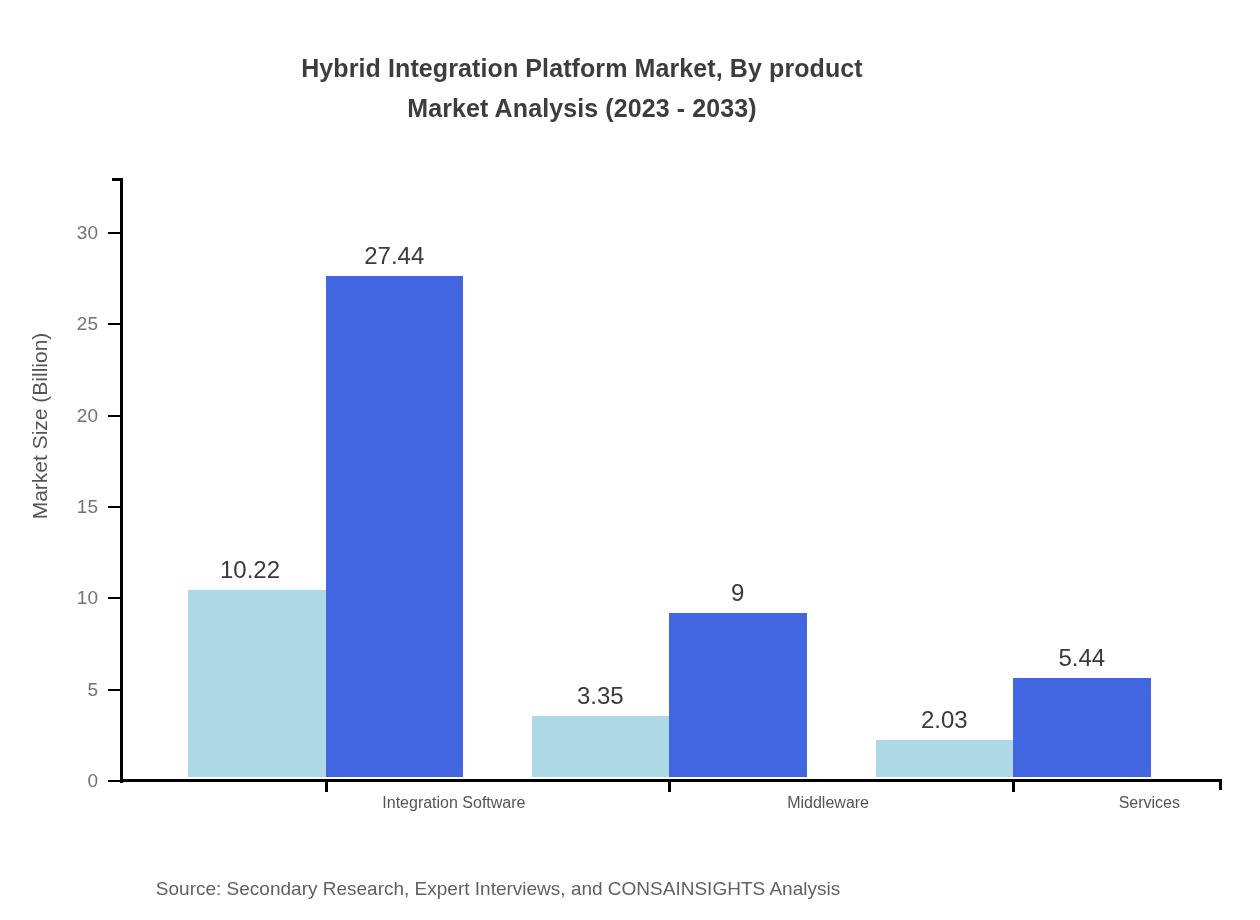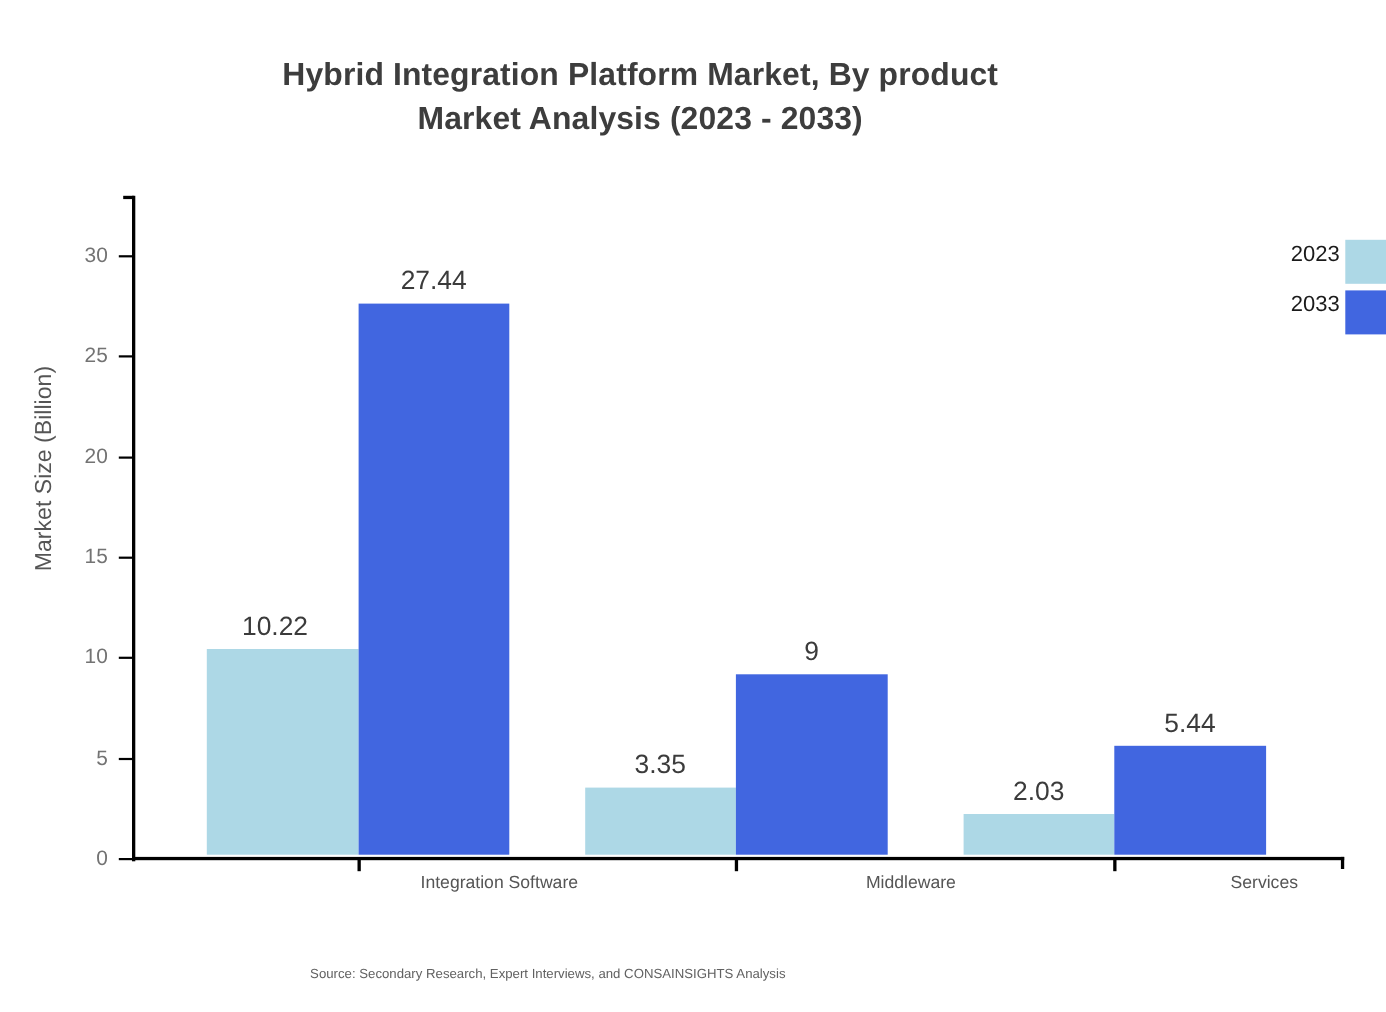--- a/index.html
+++ b/index.html
@@ -22,21 +22,21 @@
     height: 920px;
   }
 
   
   .chart-title {
     position: absolute;
     left: 0;
     top: 48px;
     width: 1164px;
     text-align: center;
-    font-size: 29px;
+    font-size: 25px;
     font-weight: bold;
     color: #3d3d3d;
     line-height: 40px;
     letter-spacing: 0.1px;
   }
   .chart-title .title-line {
     display: block;
   }
 
   
@@ -182,21 +182,21 @@
     height: 40px;
   }
 
   
   .source-note {
     position: absolute;
     left: 0;
     top: 878px;
     width: 996px;
     text-align: center;
-    font-size: 12px;
+    font-size: 19px;
     color: #616161;
   }
 </style>
 </head>
 <body>
 
 <div id="chart-root">
 
   <div class="chart-title">
     <span class="title-line">Hybrid Integration Platform Market, By product</span>
@@ -251,30 +251,20 @@
 
   <div class="bars-layer" id="bars-layer">
       <div class="bar" style="left: 188px; width: 137.5px; height: 186.685px; background: rgb(173, 216, 230); bottom: 2px;"></div>
       <div class="bar" style="left: 325.5px; width: 137.5px; height: 501.237px; background: rgb(65, 102, 224); bottom: 2px;"></div>
       <div class="bar" style="left: 531.5px; width: 137.5px; height: 61.1933px; background: rgb(173, 216, 230); bottom: 2px;"></div>
       <div class="bar" style="left: 669px; width: 137.5px; height: 164.4px; background: rgb(65, 102, 224); bottom: 2px;"></div>
       <div class="bar" style="left: 875.5px; width: 137.5px; height: 37.0813px; background: rgb(173, 216, 230); bottom: 2px;"></div>
       <div class="bar" style="left: 1013px; width: 137.5px; height: 99.3707px; background: rgb(65, 102, 224); bottom: 2px;"></div>
     </div>
 
-  <div class="legend" id="legend">
-      <div class="legend-row">
-        <span class="legend-label">2023</span>
-        <span class="legend-swatch" style="background: rgb(173, 216, 230);"></span>
-      </div>
-      <div class="legend-row">
-        <span class="legend-label">2033</span>
-        <span class="legend-swatch" style="background: rgb(65, 102, 224);"></span>
-      </div>
-    </div>
 
   <div class="source-note">Source: Secondary Research, Expert Interviews, and CONSAINSIGHTS Analysis</div>
 
 <div class="bar-value" style="left: 250px; top: 556.315px;">10.22</div>
     <div class="bar-value" style="left: 394.25px; top: 241.763px;">27.44</div>
     <div class="bar-value" style="left: 600.25px; top: 681.807px;">3.35</div>
     <div class="bar-value" style="left: 737.75px; top: 578.6px;">9</div>
     <div class="bar-value" style="left: 944.25px; top: 705.919px;">2.03</div>
     <div class="bar-value" style="left: 1081.75px; top: 643.629px;">5.44</div>
   </div>

